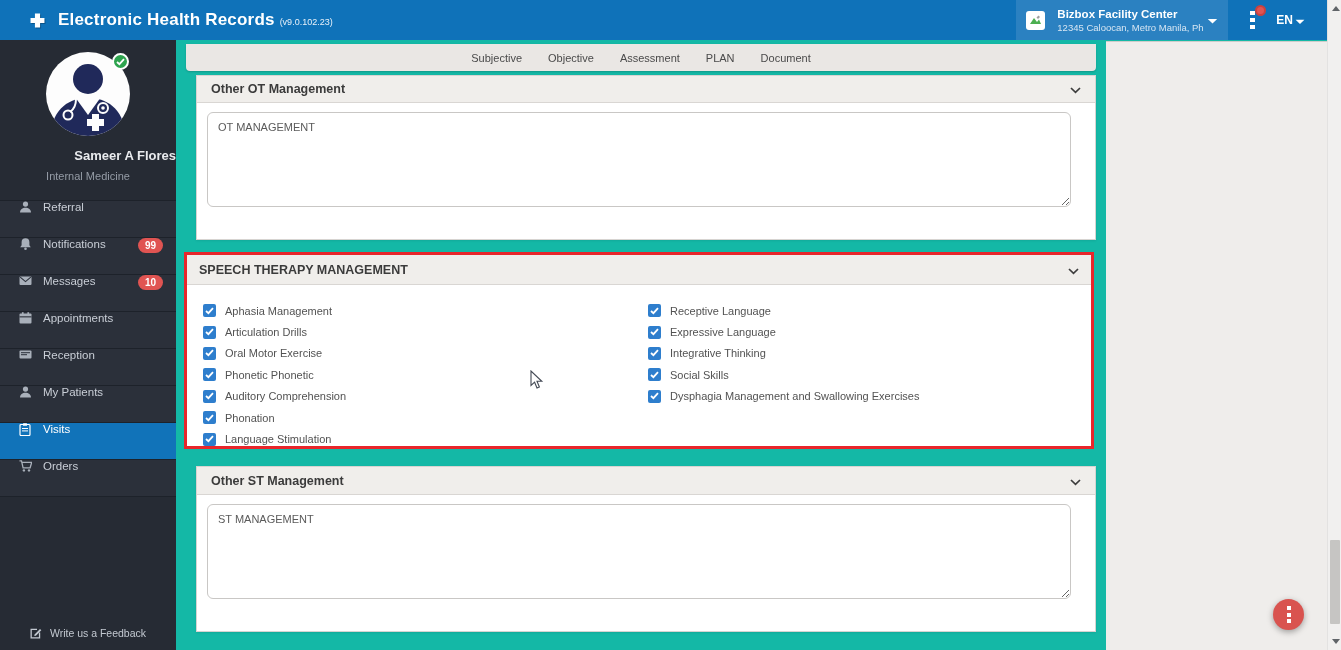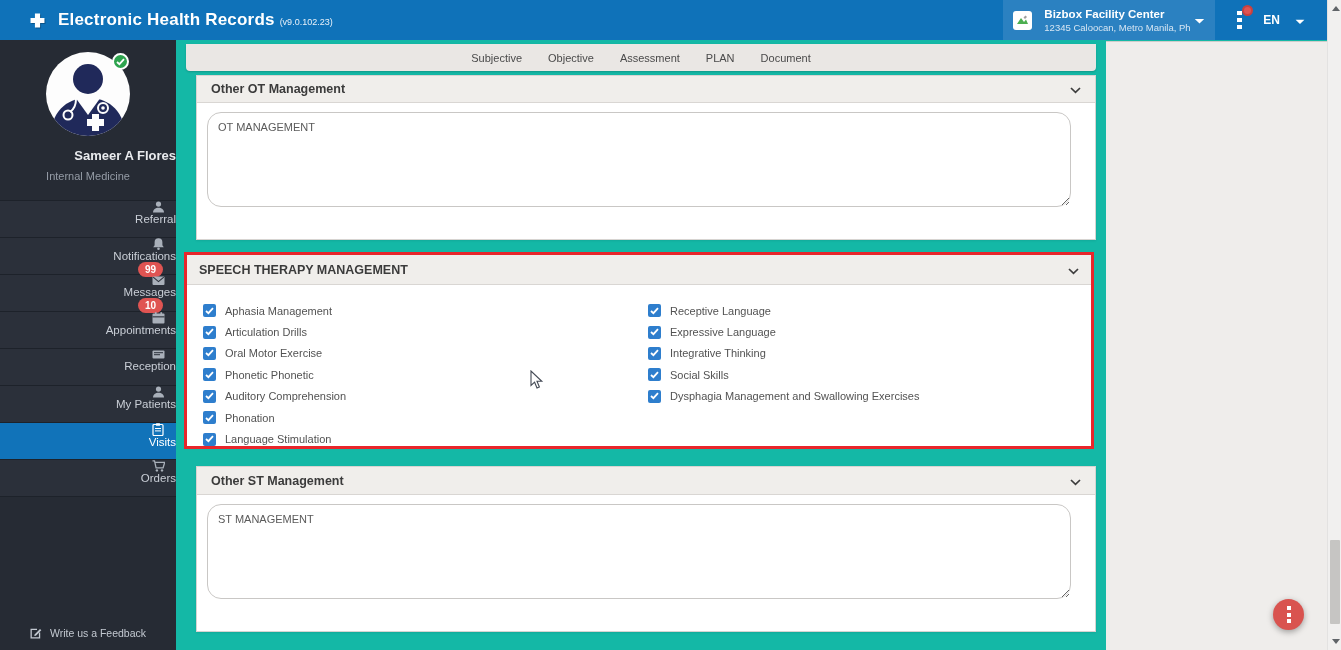--- a/index.html
+++ b/index.html
@@ -15,50 +15,50 @@
   .facility { width:212px; height:40px; background:#2b81c1; display:flex; align-items:center; padding:0 10px; cursor:pointer; }
   .facility-logo { width:19px; height:19px; background:#fff; border-radius:3px; display:flex; align-items:center; justify-content:center; flex:none; }
   .facility-text { margin-left:12px; flex:1; overflow:hidden; }
   .facility-name { color:#fff; font-size:11.5px; font-weight:700; white-space:nowrap; }
   .facility-addr { color:#d7e6f3; font-size:9.5px; white-space:nowrap; margin-top:2px; }
   .facility-chevron { margin-left:4px; flex:none; }
   .kebab-wrap { width:48px; display:flex; justify-content:center; position:relative; cursor:pointer; }
   .kebab { display:flex; flex-direction:column; gap:2.5px; }
   .kebab i { width:4.5px; height:4.5px; background:#fff; display:block; }
   .kebab-badge { position:absolute; top:-6px; left:27px; width:11px; height:11px; border-radius:50%; background:#e05452; border:2.5px solid #c9413f; }
-  .lang { display:flex; align-items:center; gap:15px; margin-right:22px; cursor:pointer; }
+  .lang { display:flex; align-items:center; gap:2px; margin-right:22px; cursor:pointer; }
   .lang-label { color:#fff; font-size:12px; font-weight:700; }
 
   
   .sidebar { position:absolute; left:0; top:40px; width:176px; height:610px; background:#262b34; }
   .avatar-wrap { position:absolute; top:12px; left:46px; width:84px; height:84px; }
   .avatar-badge { position:absolute; top:1px; right:1px; width:17px; height:17px; border-radius:50%; background:#2ea44f; border:2px solid #fff; display:flex; align-items:center; justify-content:center; }
   .user-name { position:absolute; top:108px; left:0; width:176px; text-align:right; color:#e9ebee; font-size:13px; font-weight:700; }
   .user-spec { position:absolute; top:130px; left:0; width:176px; text-align:center; color:#959ca6; font-size:11px; }
   .menu { position:absolute; top:160px; left:0; width:176px; border-top:1px solid #1d222a; }
-  .mitem { height:37px; display:flex; align-items:flex-end; padding-left:18px; background:#2b303a; border-bottom:1px solid #1d222a; color:#c9ced6; font-size:11.5px; cursor:pointer;flex-direction:column; }
+  .mitem { height:37px; display:flex; align-items:flex-start; padding-left:18px; background:#2b303a; border-bottom:1px solid #1d222a; color:#c9ced6; font-size:11.5px; cursor:pointer; }
   .mitem.active { background:#1173b9; color:#fff; }
   .micon { width:14px; display:flex; justify-content:center; margin-right:11px; flex:none; }
   .badge { margin-left:auto; margin-right:13px; background:#e05452; color:#fff; border-radius:9px; font-size:10px; font-weight:700; padding:2.5px 7px; line-height:1; }
   .feedback { position:absolute; bottom:9px; left:0; width:176px; display:flex; justify-content:center; gap:8px; color:#c3c9d1; font-size:10.5px; cursor:pointer; }
 
   
   .main { position:absolute; left:176px; top:40px; width:1151px; height:610px; background:#14b8a6;padding-left:18px; }
   .rightpane { position:absolute; left:930px; top:1px; width:221px; height:609px; background:#efedeb; border-top:1px solid #cfcdca; }
   .tabbar { position:absolute; left:10px; top:4px; width:910px; height:27px; background:#eae7e4; border-radius:0 0 4px 4px; box-shadow:0 1px 2px rgba(0,0,0,.18); display:flex; align-items:center; justify-content:center; gap:26px; }
   .tab { font-size:11px; color:#4a4a4a; cursor:pointer; }
 
   .panel { position:absolute; background:#fff; border:1px solid #d7d4d1; box-shadow:0 1px 2px rgba(0,0,0,.08); }
   .panel-head { display:flex; align-items:center; background:#f0eeeb; border-bottom:1px solid #d9d6d3; padding:0 14px; cursor:pointer; }
   .panel-title { font-size:12.5px; font-weight:600; color:#3b3b3b; flex:1; }
   .panel-ot { left:20px; top:35px; width:900px; height:165px; }
   .panel-ot .panel-head { height:27px; }
   .panel-st { left:20px; top:426px; width:900px; height:166px; }
   .panel-st .panel-head { height:28px; }
-  .ta { display:block; margin:9px 0 0 10px; width:864px; height:95px; border:1px solid #c9c7c5; border-radius:14px; padding:8px 10px; font-family:"Liberation Sans", sans-serif; font-size:11px; color:#5a5a5a; resize:both; outline:none; background:#fff; }
+  .ta { display:block; margin:9px 0 0 10px; width:864px; height:95px; border:1px solid #c9c7c5; border-radius:6px; padding:8px 10px; font-family:"Liberation Sans", sans-serif; font-size:11px; color:#5a5a5a; resize:both; outline:none; background:#fff; }
 
   .speech-wrap { position:absolute; left:8px; top:212px; width:910px; height:197px; border:3px solid #e8262b; background:#fff; }
   .speech-head { height:30px; display:flex; align-items:center; padding:0 12px; background:#f0eeeb; border-bottom:1px solid #d9d6d3; cursor:pointer; }
   .cbcols { display:flex; padding:15px 0 0 16px; }
   .cbcol-left { width:445px; }
   .cbrow { height:21.4px; display:flex; align-items:center; }
   .cb { width:13px; height:13px; border-radius:2px; background:#2e7ecd; display:flex; align-items:center; justify-content:center; flex:none; cursor:pointer; }
   .cblabel { margin-left:9px; font-size:11px; color:#525252; }
 
   

